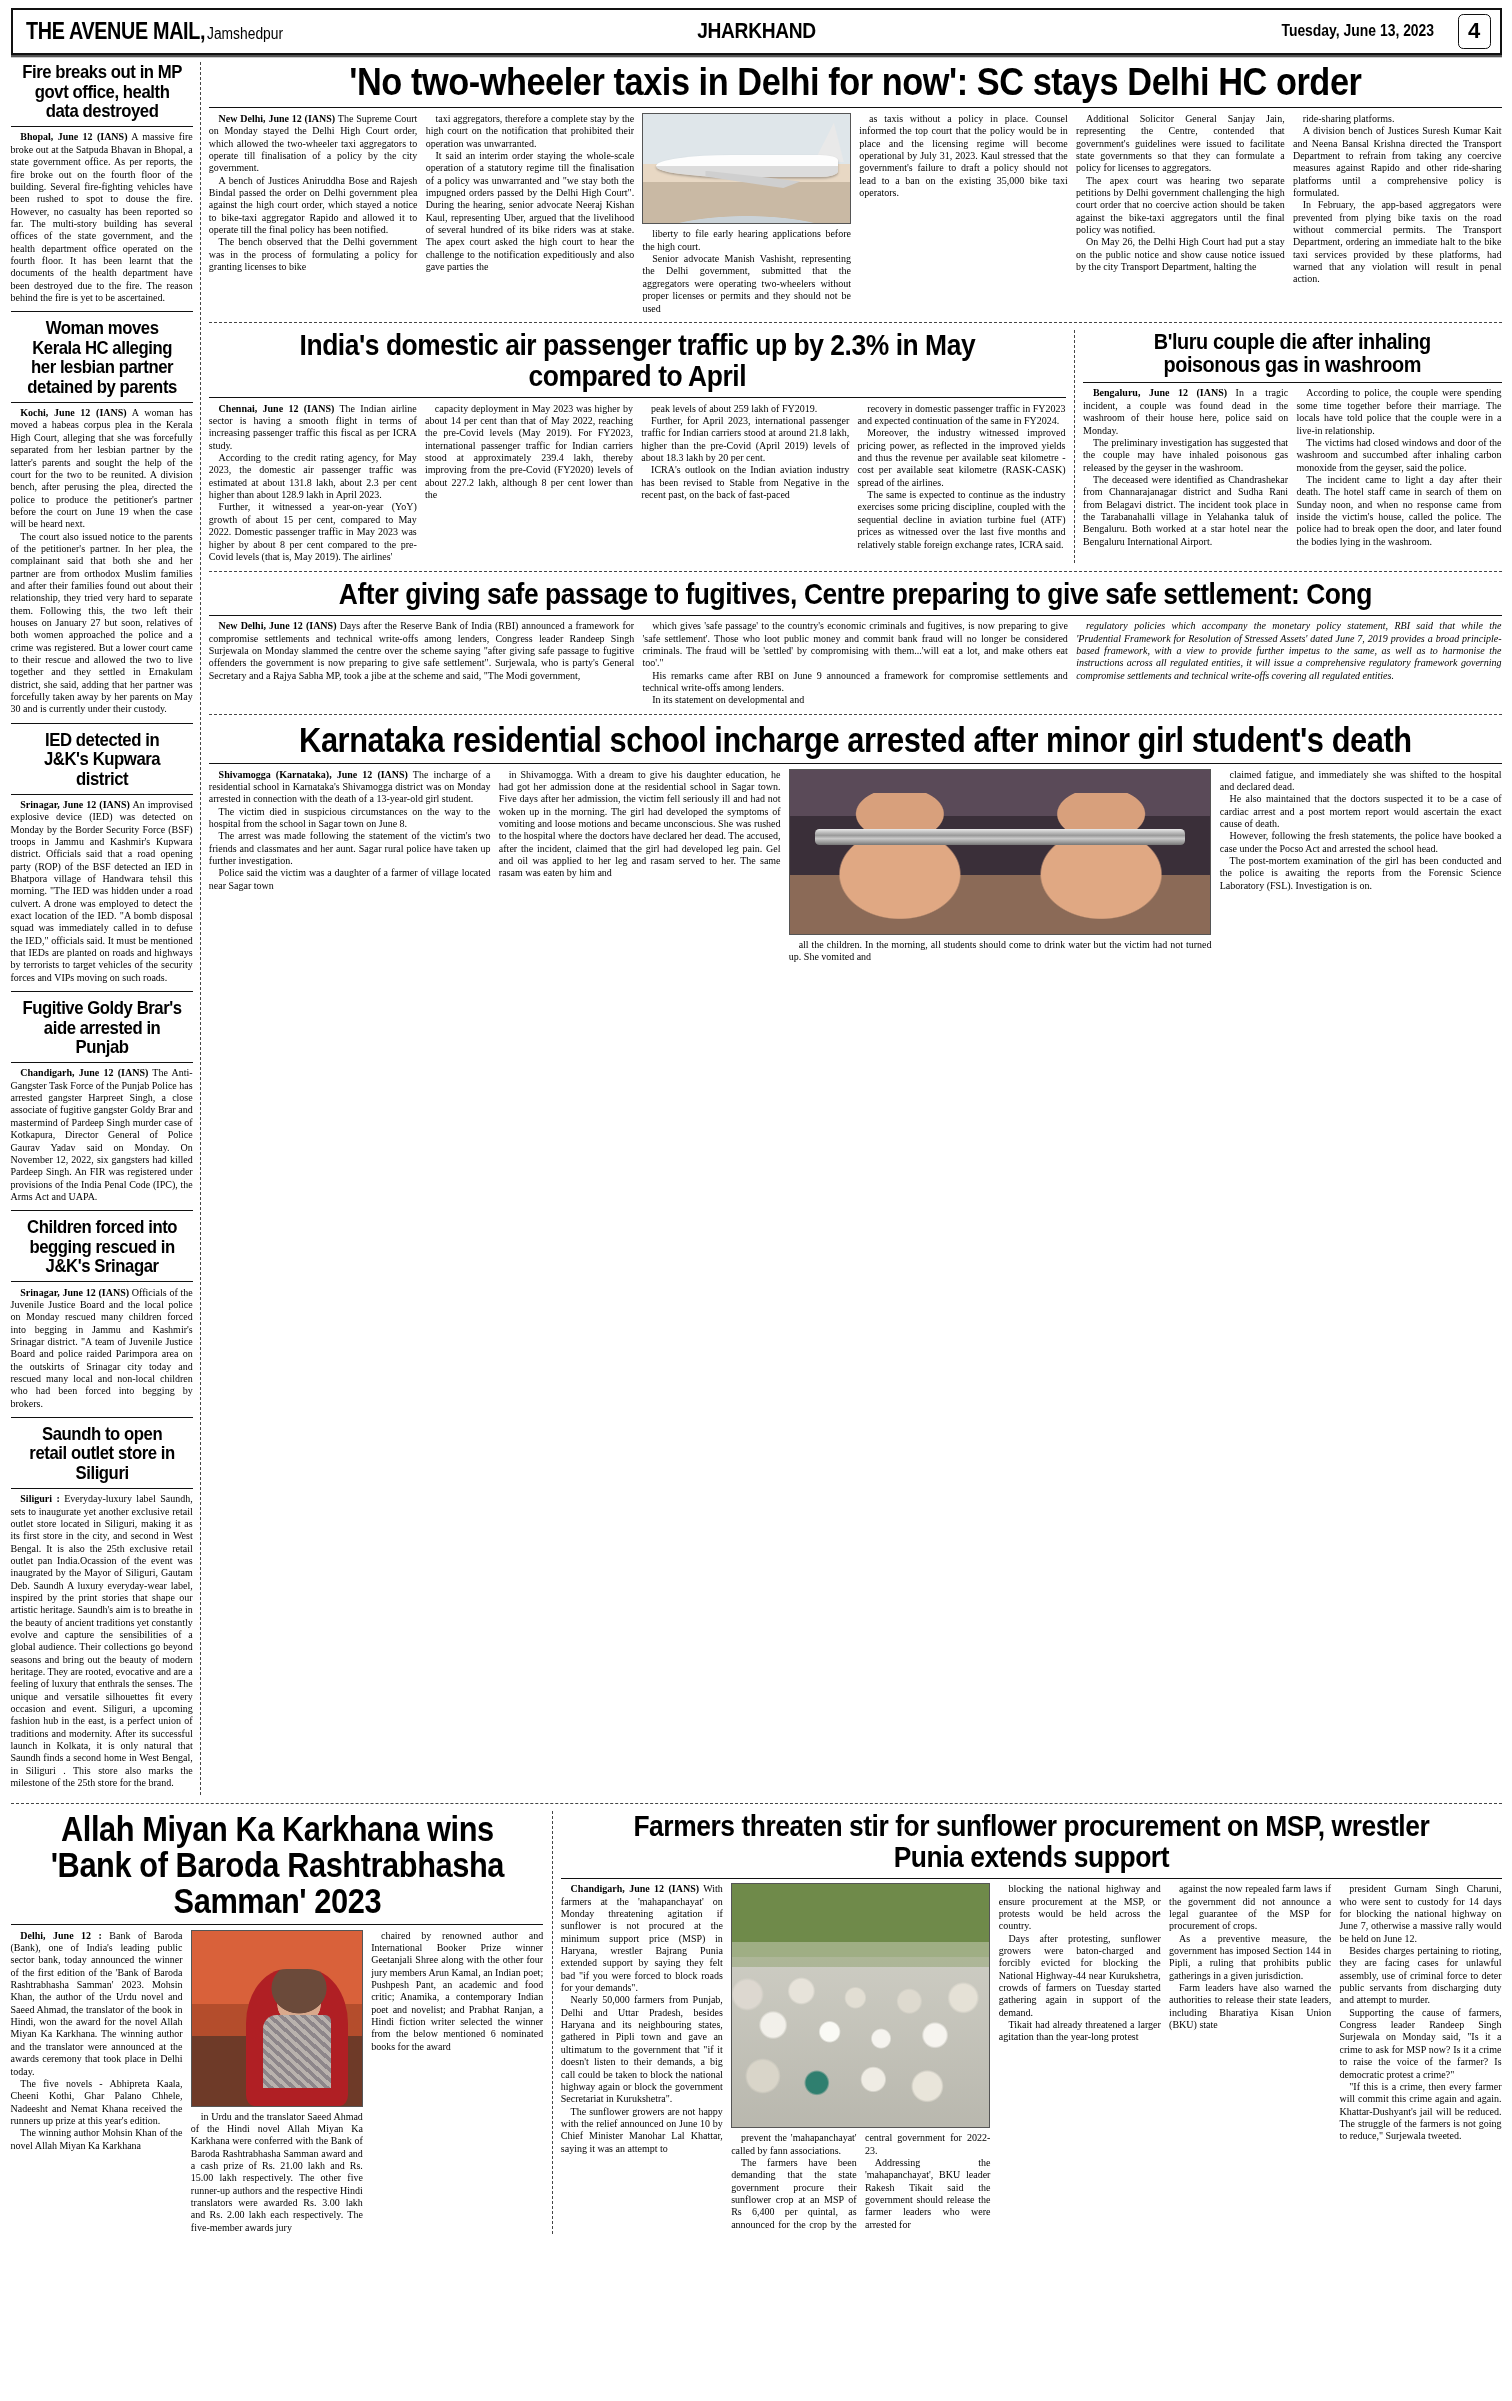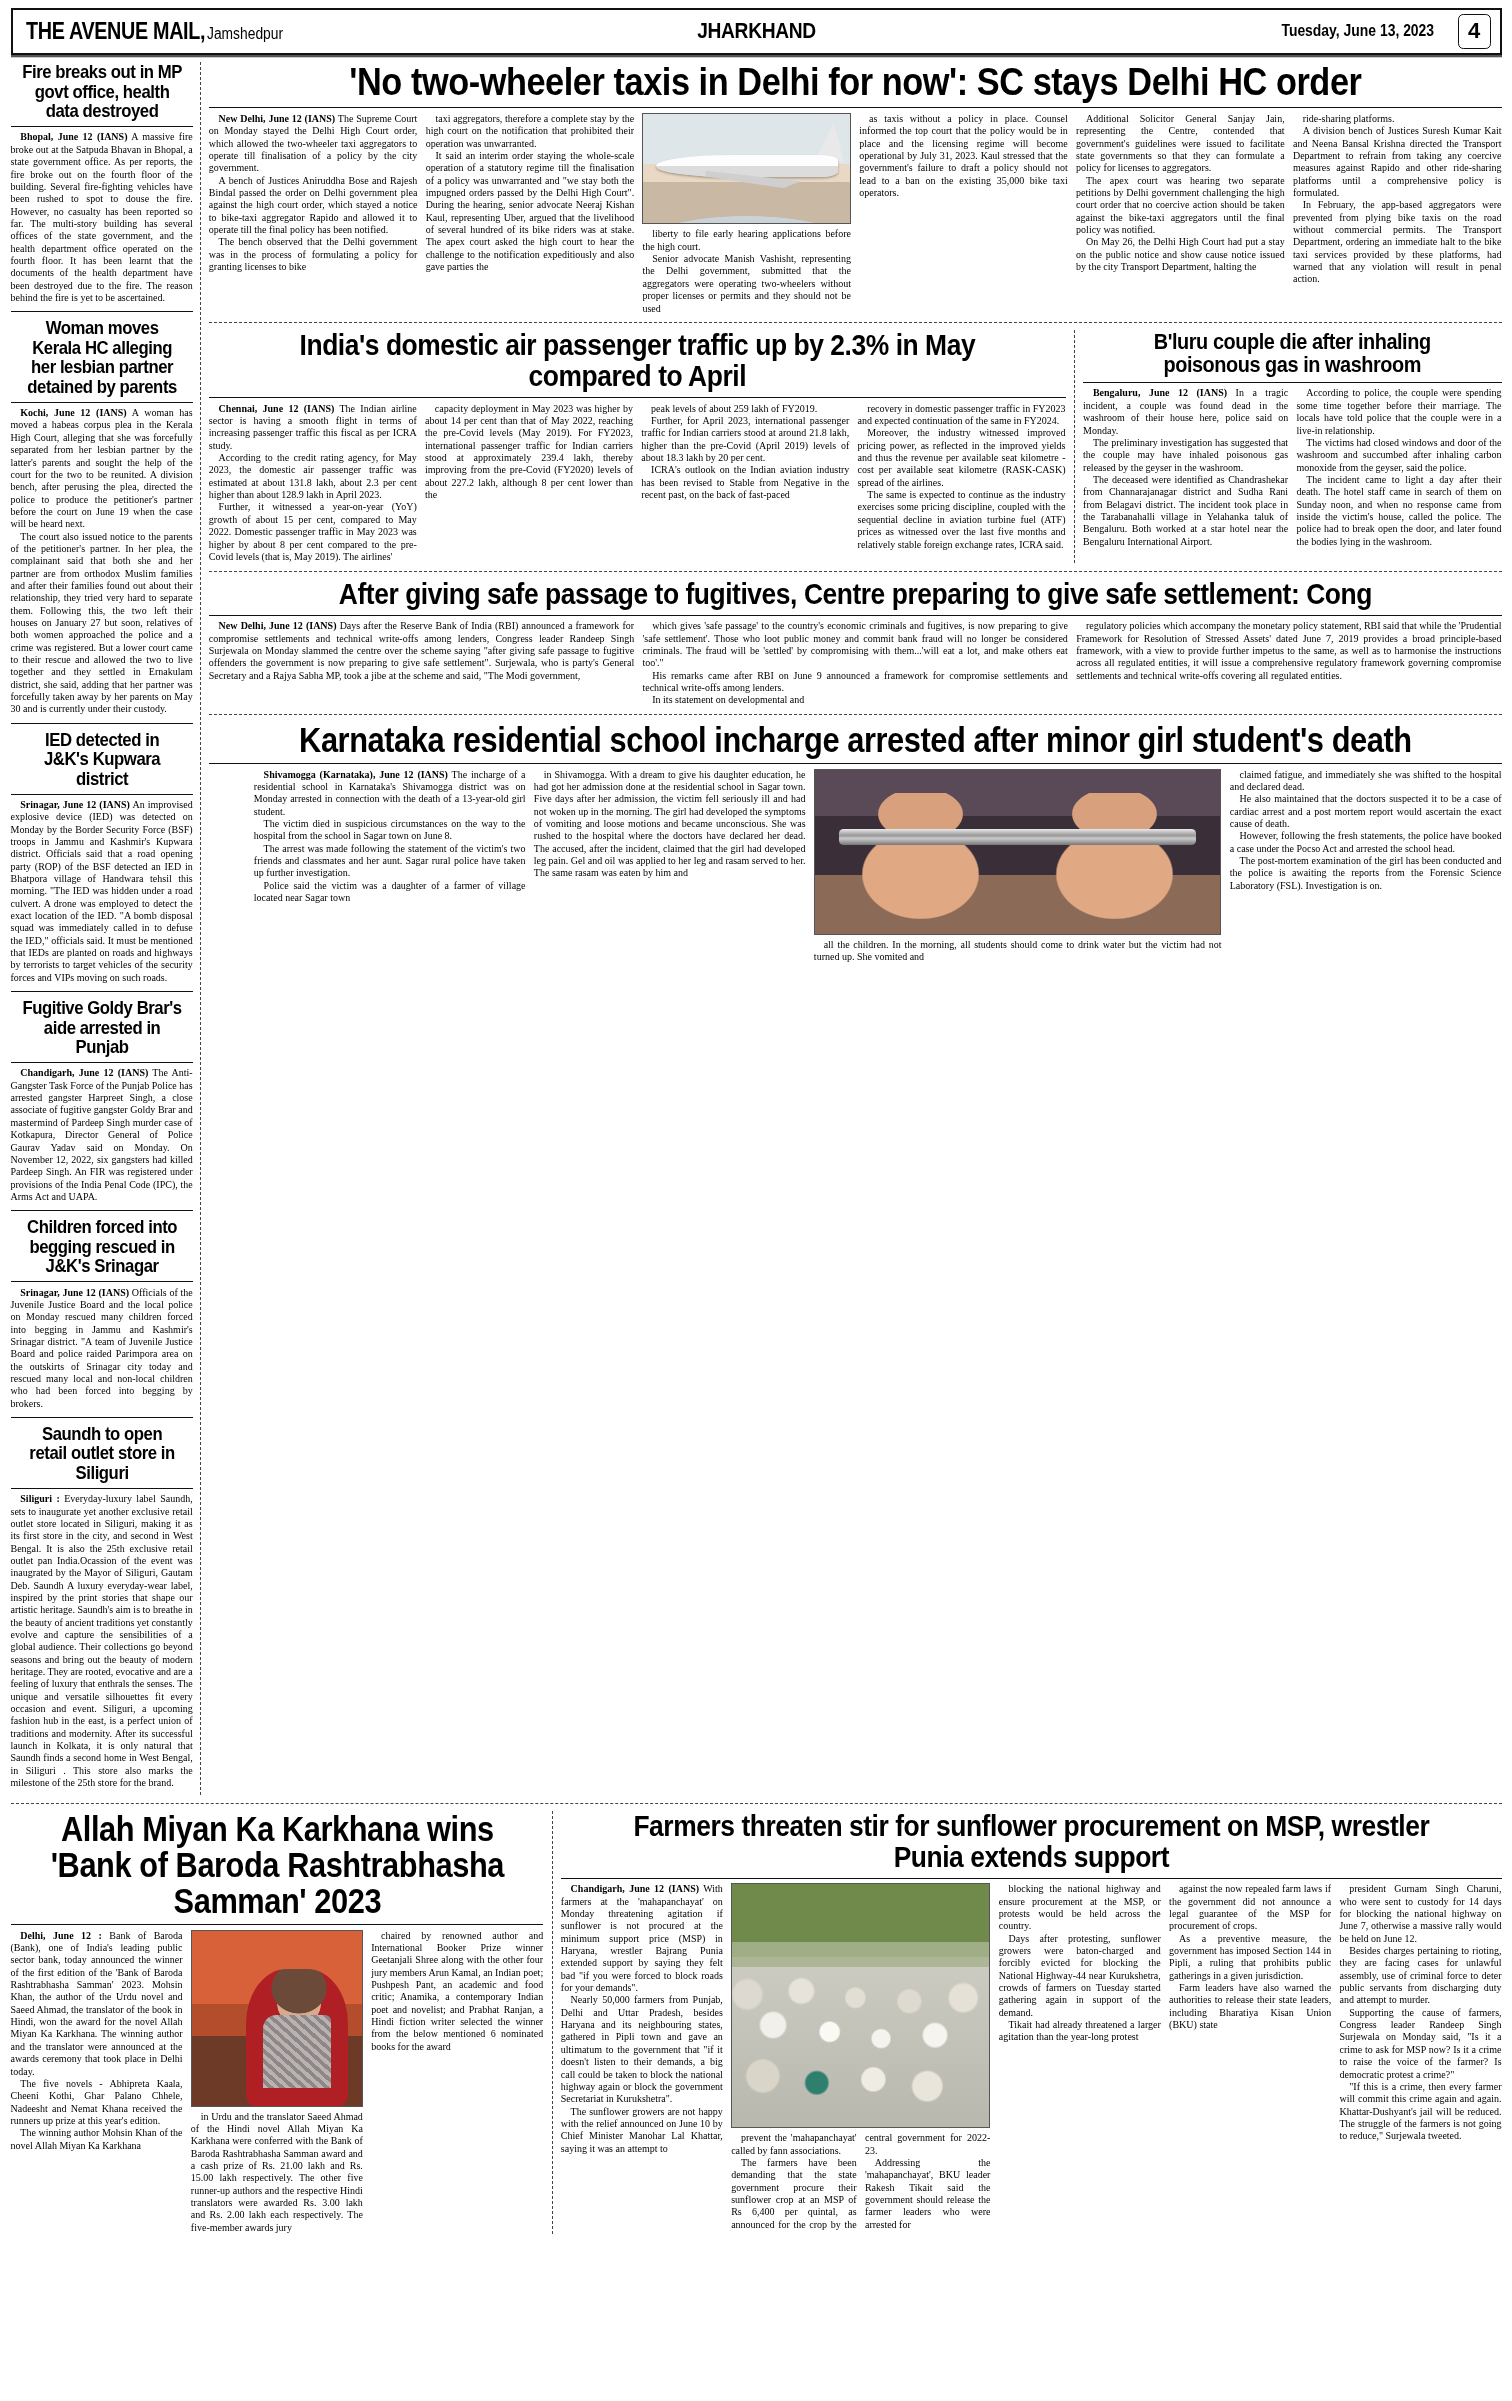--- a/index.html
+++ b/index.html
@@ -442,35 +442,35 @@
           <div style="display:flex; gap:8.3px; margin-top:3.8px;">
             <div style="flex:1;" class="txt">
               <p><span class="dl">New Delhi, June 12 (IANS)</span>
                 <span>Days after the Reserve Bank of India (RBI) announced a framework for compromise settlements and technical write-offs among lenders, Congress leader Randeep Singh Surjewala on Monday slammed the centre over the scheme saying "after giving safe passage to fugitive offenders the government is now preparing to give safe settlement". Surjewala, who is party's General Secretary and a Rajya Sabha MP, took a jibe at the scheme and said, "The Modi government,</span></p>
             </div>
             <div style="flex:1;" class="txt">
               <p>which gives 'safe passage' to the country's economic criminals and fugitives, is now preparing to give 'safe settlement'. Those who loot public money and commit bank fraud will no longer be considered criminals. The fraud will be 'settled' by compromising with them...'will eat a lot, and make others eat too'."</p>
               <p>His remarks came after RBI on June 9 announced a framework for compromise settlements and technical write-offs among lenders.</p>
               <p>In its statement on developmental and</p>
             </div>
-            <div style="flex:1;" class="txt">
+            <div style="flex:1;font-style:italic;" class="txt">
               <p>regulatory policies which accompany the monetary policy statement, RBI said that while the 'Prudential Framework for Resolution of Stressed Assets' dated June 7, 2019 provides a broad principle-based framework, with a view to provide further impetus to the same, as well as to harmonise the instructions across all regulated entities, it will issue a comprehensive regulatory framework governing compromise settlements and technical write-offs covering all regulated entities.</p>
             </div>
           </div>
         </div>
       </div>
 
       <div class="rule-dash"></div>
 
       <div>
         <div class="hl hl-xl">Karnataka residential school incharge arrested after minor girl student's death</div>
         <div class="rule-thin"></div>
 
         <div style="display:flex; gap:8.3px; margin-top:3.8px;">
-          <div style="flex:1;margin-left:45px;" class="txt">
+          <div style="flex:1;" class="txt">
             <p><span class="dl">Shivamogga (Karnataka), June 12 (IANS)</span>
               <span>The incharge of a residential school in Karnataka's Shivamogga district was on Monday arrested in connection with the death of a 13-year-old girl student.</span></p>
             <p>The victim died in suspicious circumstances on the way to the hospital from the school in Sagar town on June 8.</p>
             <p>The arrest was made following the statement of the victim's two friends and classmates and her aunt. Sagar rural police have taken up further investigation.</p>
             <p>Police said the victim was a daughter of a farmer of village located near Sagar town</p>
           </div>
           <div style="flex:1;" class="txt">
             <p>in Shivamogga. With a dream to give his daughter education, he had got her admission done at the residential school in Sagar town. Five days after her admission, the victim fell seriously ill and had not woken up in the morning. The girl had developed the symptoms of vomiting and loose motions and became unconscious. She was rushed to the hospital where the doctors have declared her dead. The accused, after the incident, claimed that the girl had developed leg pain. Gel and oil was applied to her leg and rasam served to her. The same rasam was eaten by him and</p>
           </div>
           <div style="flex:1.5;">

